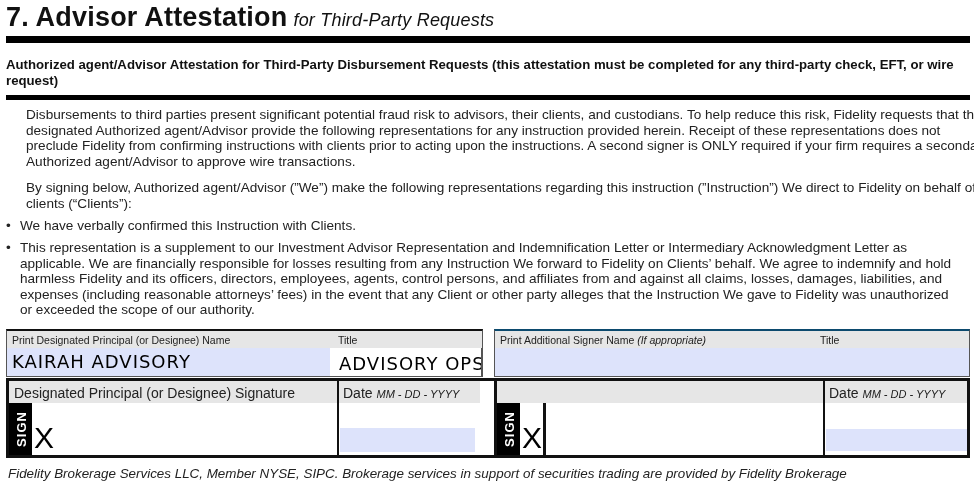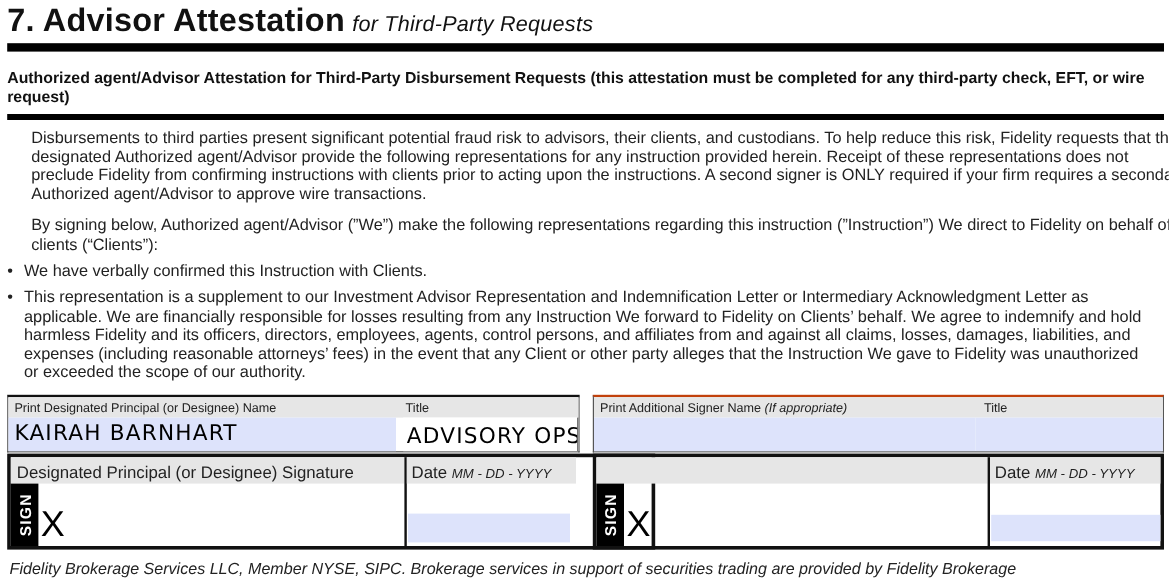--- a/index.html
+++ b/index.html
@@ -45,39 +45,39 @@
 </div>
 <div class="abs bullet" style="top:240px; height:80px;">
   <span class="dot">•</span>
   <span class="txt">This representation is a supplement to our Investment Advisor Representation and Indemnification Letter or Intermediary Acknowledgment Letter as applicable. We are financially responsible for losses resulting from any Instruction We forward to Fidelity on Clients’ behalf. We agree to indemnify and hold harmless Fidelity and its officers, directors, employees, agents, control persons, and affiliates from and against all claims, losses, damages, liabilities, and expenses (including reasonable attorneys’ fees) in the event that any Client or other party alleges that the Instruction We gave to Fidelity was unauthorized or exceeded the scope of our authority.</span>
 </div>
 
 <div class="abs box-thin" style="left:6px; top:329px; width:477px; height:48px; border-top:2px solid #111;">
   <div class="abs hdr-grey" style="left:0; top:0; width:475px; height:17px;"></div>
   <div class="abs lbl-small" style="left:5px; top:3px;">Print Designated Principal (or Designee) Name</div>
   <div class="abs lbl-small" style="left:331px; top:3px;">Title</div>
-  <div class="abs fill-blue value-text" style="left:0; top:17px; width:323px; height:28px; line-height:28px; padding-left:5px; box-sizing:border-box;">KAIRAH BARNHART</div>
+  <div class="abs fill-blue value-text" style="left:0; top:17px; width:323px; height:28px; line-height:28px; padding-left:5px; box-sizing:border-box;">KAIRAH ADVISORY</div>
   <div class="abs value-text" style="left:329px; top:17px; width:146px; height:28px; line-height:32px; padding-left:3px; box-sizing:border-box; background:#fff; border-right:1px solid #555;">ADVISORY OPS.</div>
 </div>
 
 <div class="abs box" style="left:6px; top:378px; width:540px; height:80px; border-width:3px;">
   <div class="abs hdr-grey" style="left:0; top:0; width:328px; height:22px;"></div>
   <div class="abs lbl-med" style="left:5px; top:4px; white-space:nowrap;">Designated Principal (or Designee) Signature</div>
   <div class="abs sign-tab" style="left:0; top:22px; height:52px;">
       <span>SIGN</span>
     </div>
   <div class="abs x-mark" style="left:25px; top:40px;">X</div>
   <div class="abs" style="left:23px; top:22px; width:305px; height:52px;"></div>
   <div class="abs" style="left:328px; top:0; width:2px; height:74px; background:#111;"></div>
   <div class="abs hdr-grey" style="left:330px; top:0; width:141px; height:22px;"></div>
   <div class="abs lbl-med" style="left:334px; top:4px; white-space:nowrap;"><span>Date</span> <i style="font-size:11px;">MM - DD - YYYY</i></div>
   <div class="abs fill-blue" style="left:331px; top:47px; width:135px; height:24px;"></div>
 </div>
 
-<div class="abs box-thin" style="left:494px; top:329px; width:476px; height:48px; border-top:2px solid #c2410c;">
+<div class="abs box-thin" style="left:494px; top:329px; width:476px; height:48px; border-top:2px solid #0c4a6e;">
   <div class="abs hdr-grey" style="left:0; top:0; width:474px; height:17px;"></div>
   <div class="abs lbl-small" style="left:5px; top:3px; white-space:nowrap;"><span>Print Additional Signer Name</span> <i>(If appropriate)</i></div>
   <div class="abs lbl-small" style="left:325px; top:3px;">Title</div>
   <div class="abs fill-blue" style="left:0; top:17px; width:318px; height:28px;"></div>
   <div class="abs fill-blue" style="left:318px; top:17px; width:156px; height:28px;"></div>
 </div>
 
 <div class="abs box" style="left:494px; top:378px; width:476px; height:80px; border-width:3px;">
   <div class="abs hdr-grey" style="left:0; top:0; width:326px; height:22px;"></div>
   <div class="abs sign-tab" style="left:0; top:22px; height:52px;">

